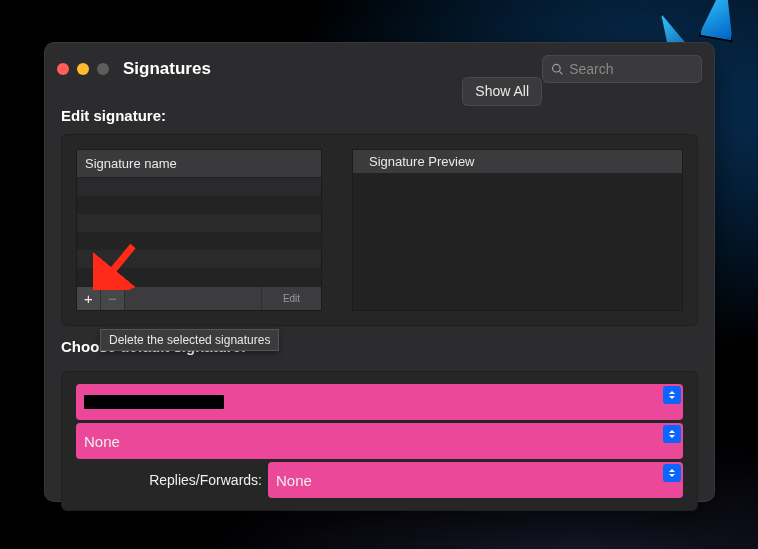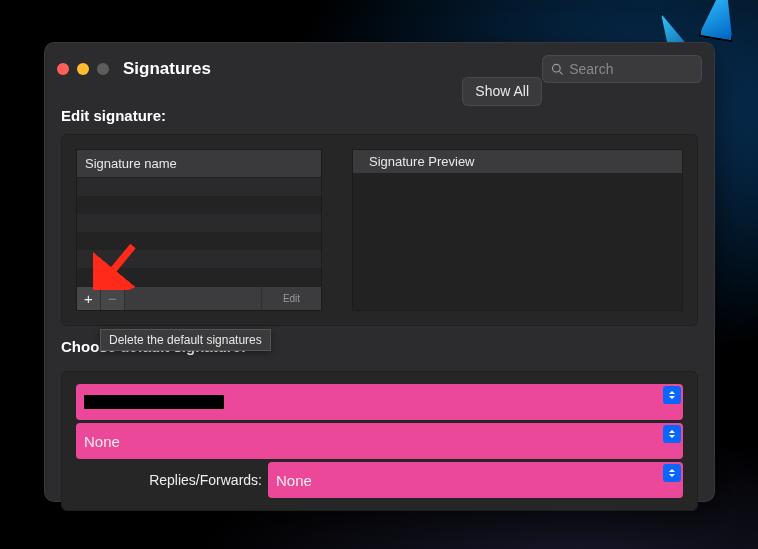--- a/index.html
+++ b/index.html
@@ -279,21 +279,21 @@
               </defs>
             <line x1="40" y1="6" x2="12" y2="40" stroke="#ff2a1a" stroke-width="7" marker-end="url(#ah)"></line>
           </svg>
         </div>
 
         <div class="sig-preview">
           <div class="preview-header">Signature Preview</div>
           <div class="preview-body"></div>
         </div>
 
-        <div class="tooltip">Delete the default signatures</div>
+        <div class="tooltip">Delete the selected signatures</div>
       </div>
     </div>
 
     <div class="section-label" style="margin-top:12px">Choose default signature:</div>
 
     <div class="group-box defaults-box" style="margin-top:6px; padding:12px 14px;">
 
       <div class="form-row">
         <div class="select account">
           <div class="blackout"></div>

